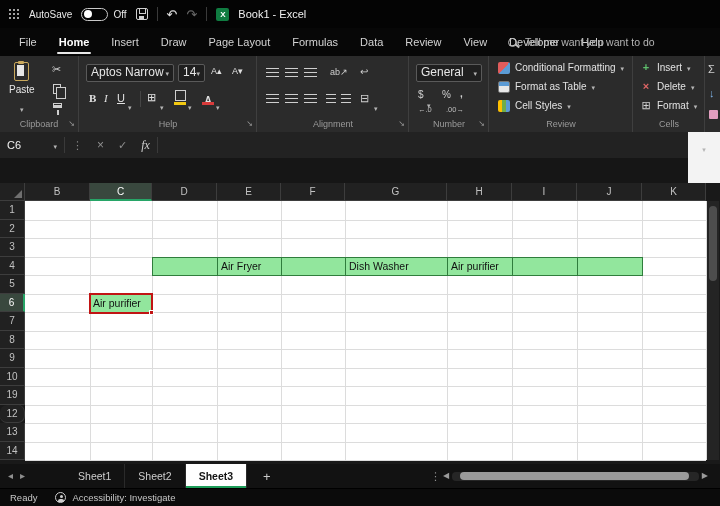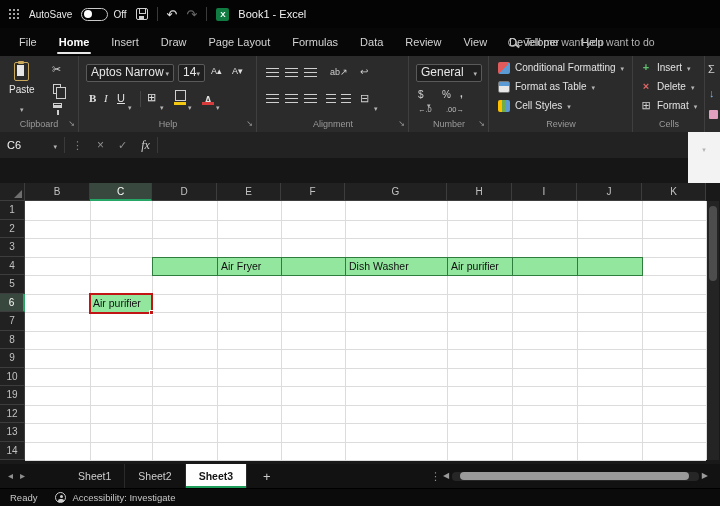--- a/index.html
+++ b/index.html
@@ -338,21 +338,21 @@
       <div class="rhead" style="top: 36.5px; height: 18.5px;">2</div>
       <div class="rhead" style="top: 55px; height: 18.5px;">3</div>
       <div class="rhead" style="top: 73.5px; height: 18.5px;">4</div>
       <div class="rhead" style="top: 92px; height: 18.5px;">5</div>
       <div class="rhead sel" style="top: 110.5px; height: 18.5px;">6</div>
       <div class="rhead" style="top: 129px; height: 18.5px;">7</div>
       <div class="rhead" style="top: 147.5px; height: 18.5px;">8</div>
       <div class="rhead" style="top: 166px; height: 18.5px;">9</div>
       <div class="rhead" style="top: 184.5px; height: 18.5px;">10</div>
       <div class="rhead" style="top: 203px; height: 18.5px;">19</div>
-      <div class="rhead" style="top: 221.5px; height: 18.5px;">12</div>
+      <div class="rhead" style="top: 221.5px; height: 18.5px; border-radius: 7px;">12</div>
       <div class="rhead" style="top: 240px; height: 18.5px;">13</div>
       <div class="rhead" style="top: 258.5px; height: 18.5px;">14</div>
       <div class="vline" style="left: 90px; top: 18px; height: 259px;"></div>
       <div class="vline" style="left: 152px; top: 18px; height: 259px;"></div>
       <div class="vline" style="left: 217px; top: 18px; height: 259px;"></div>
       <div class="vline" style="left: 281px; top: 18px; height: 259px;"></div>
       <div class="vline" style="left: 345px; top: 18px; height: 259px;"></div>
       <div class="vline" style="left: 447px; top: 18px; height: 259px;"></div>
       <div class="vline" style="left: 512px; top: 18px; height: 259px;"></div>
       <div class="vline" style="left: 577px; top: 18px; height: 259px;"></div>

